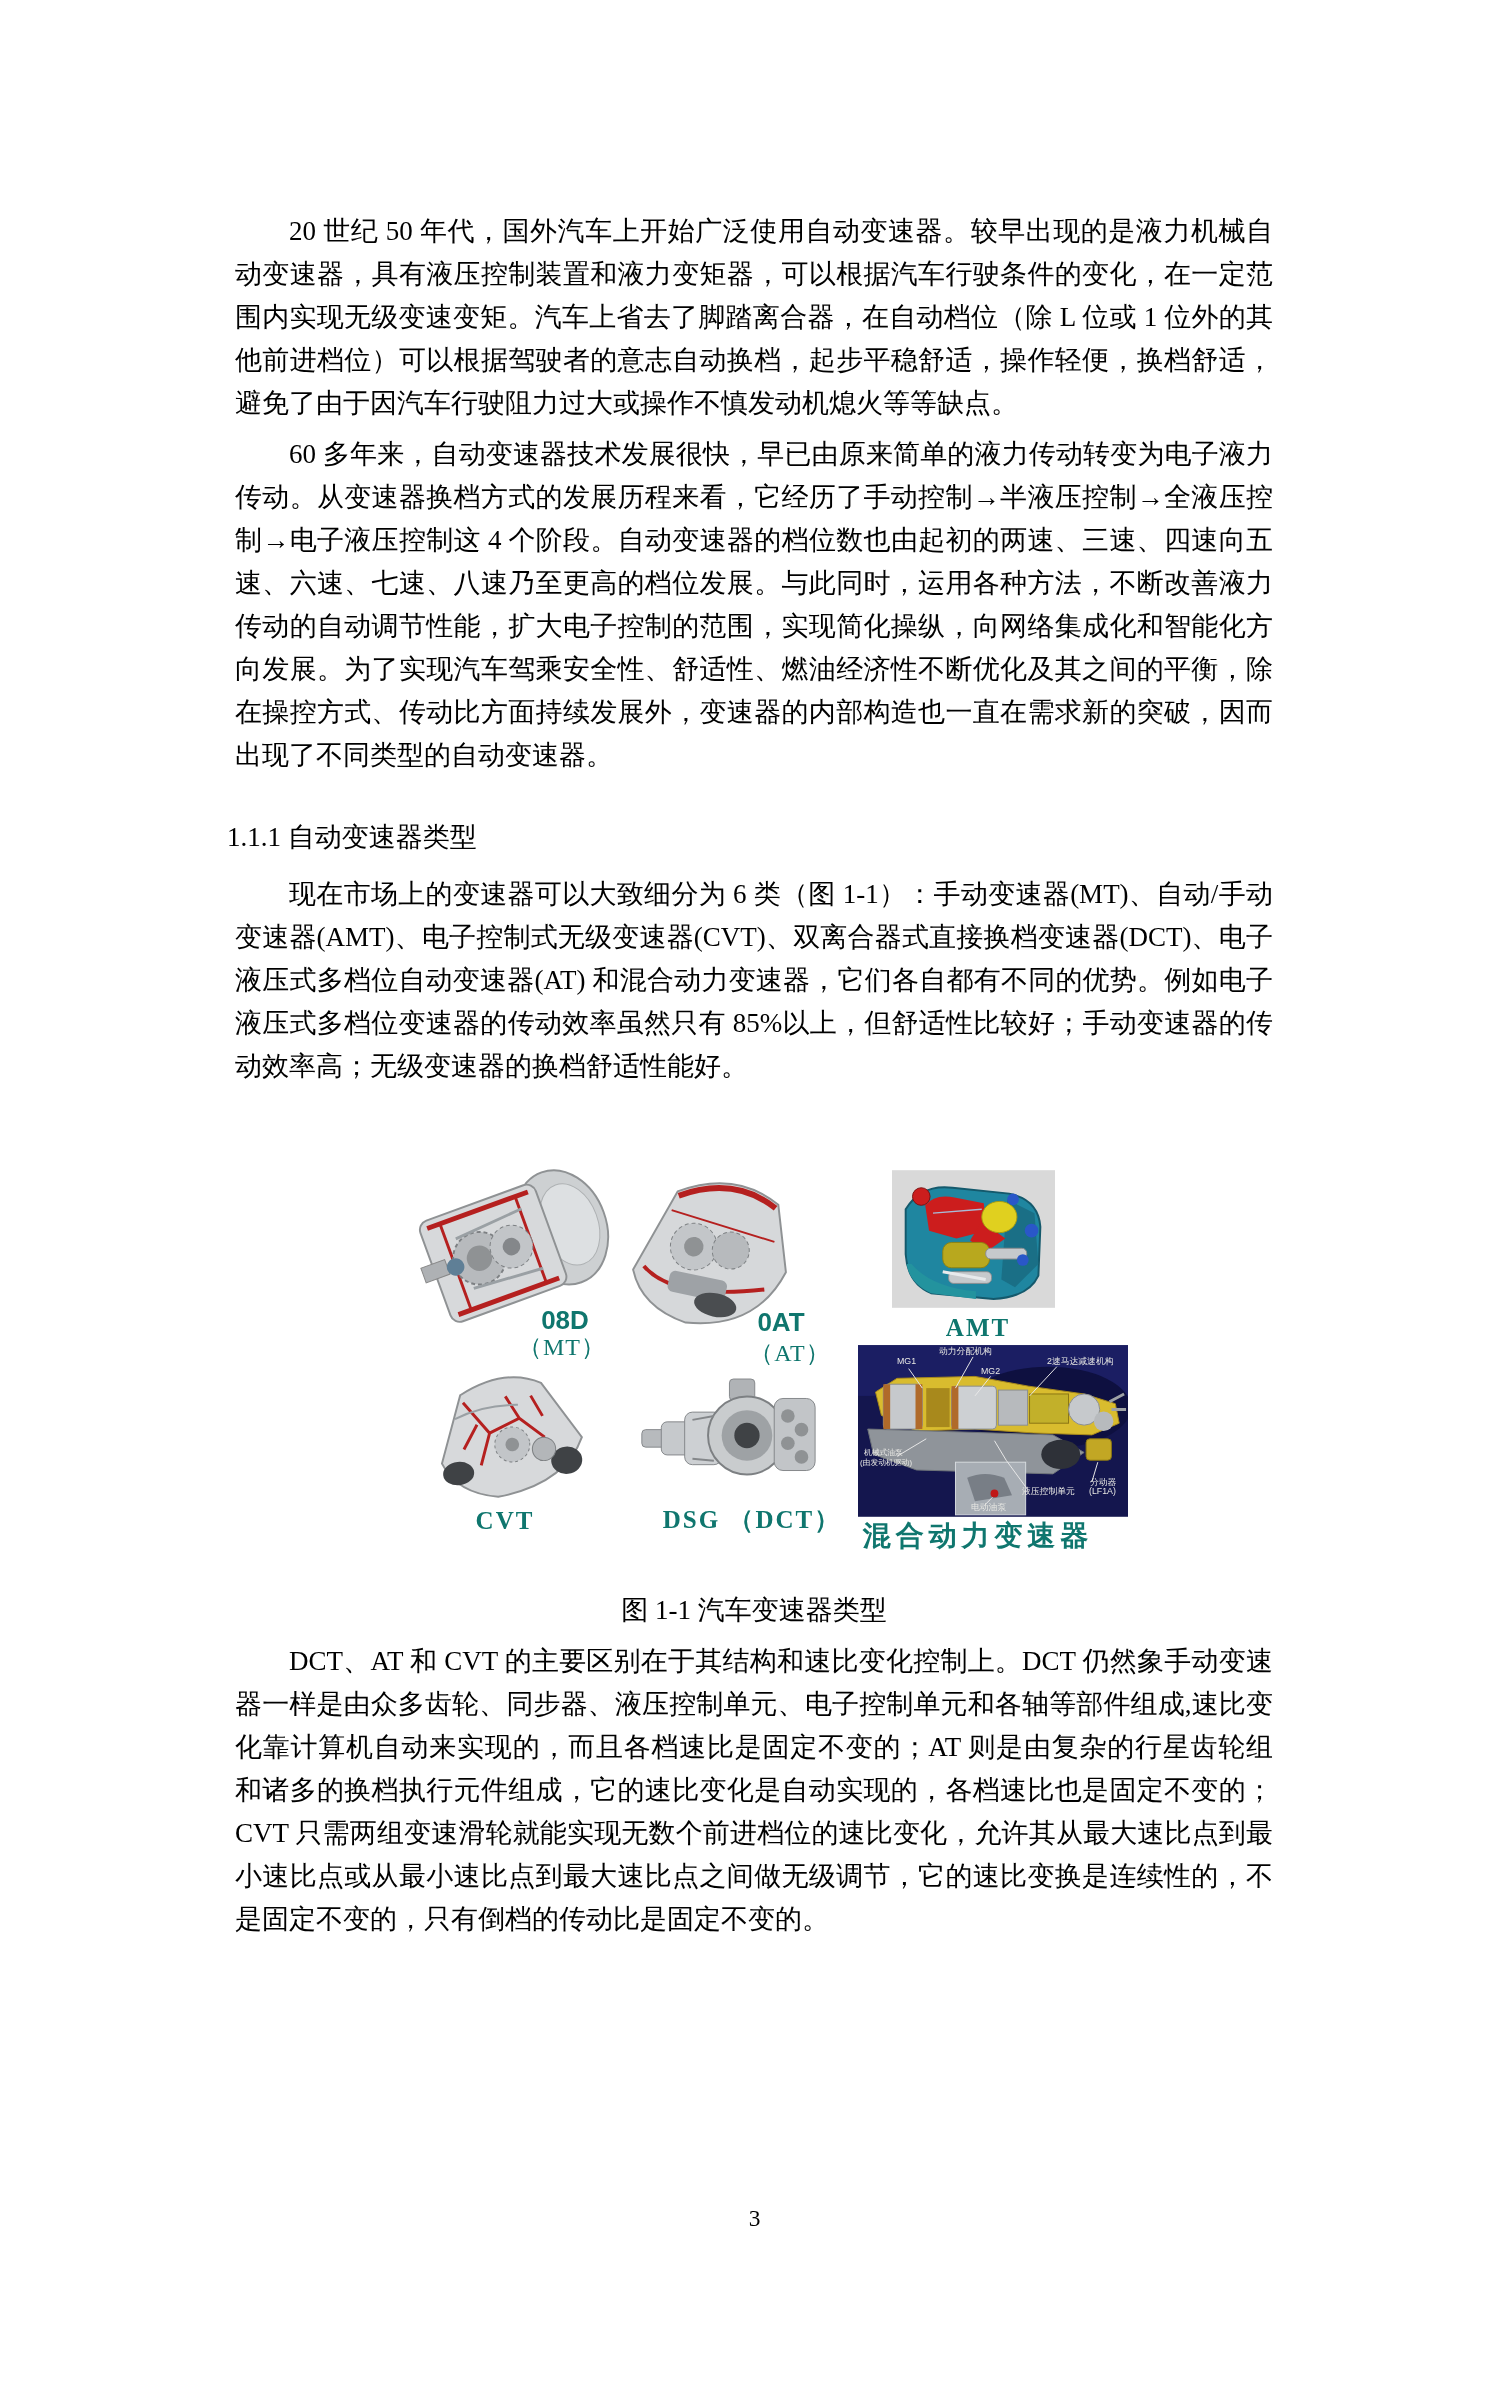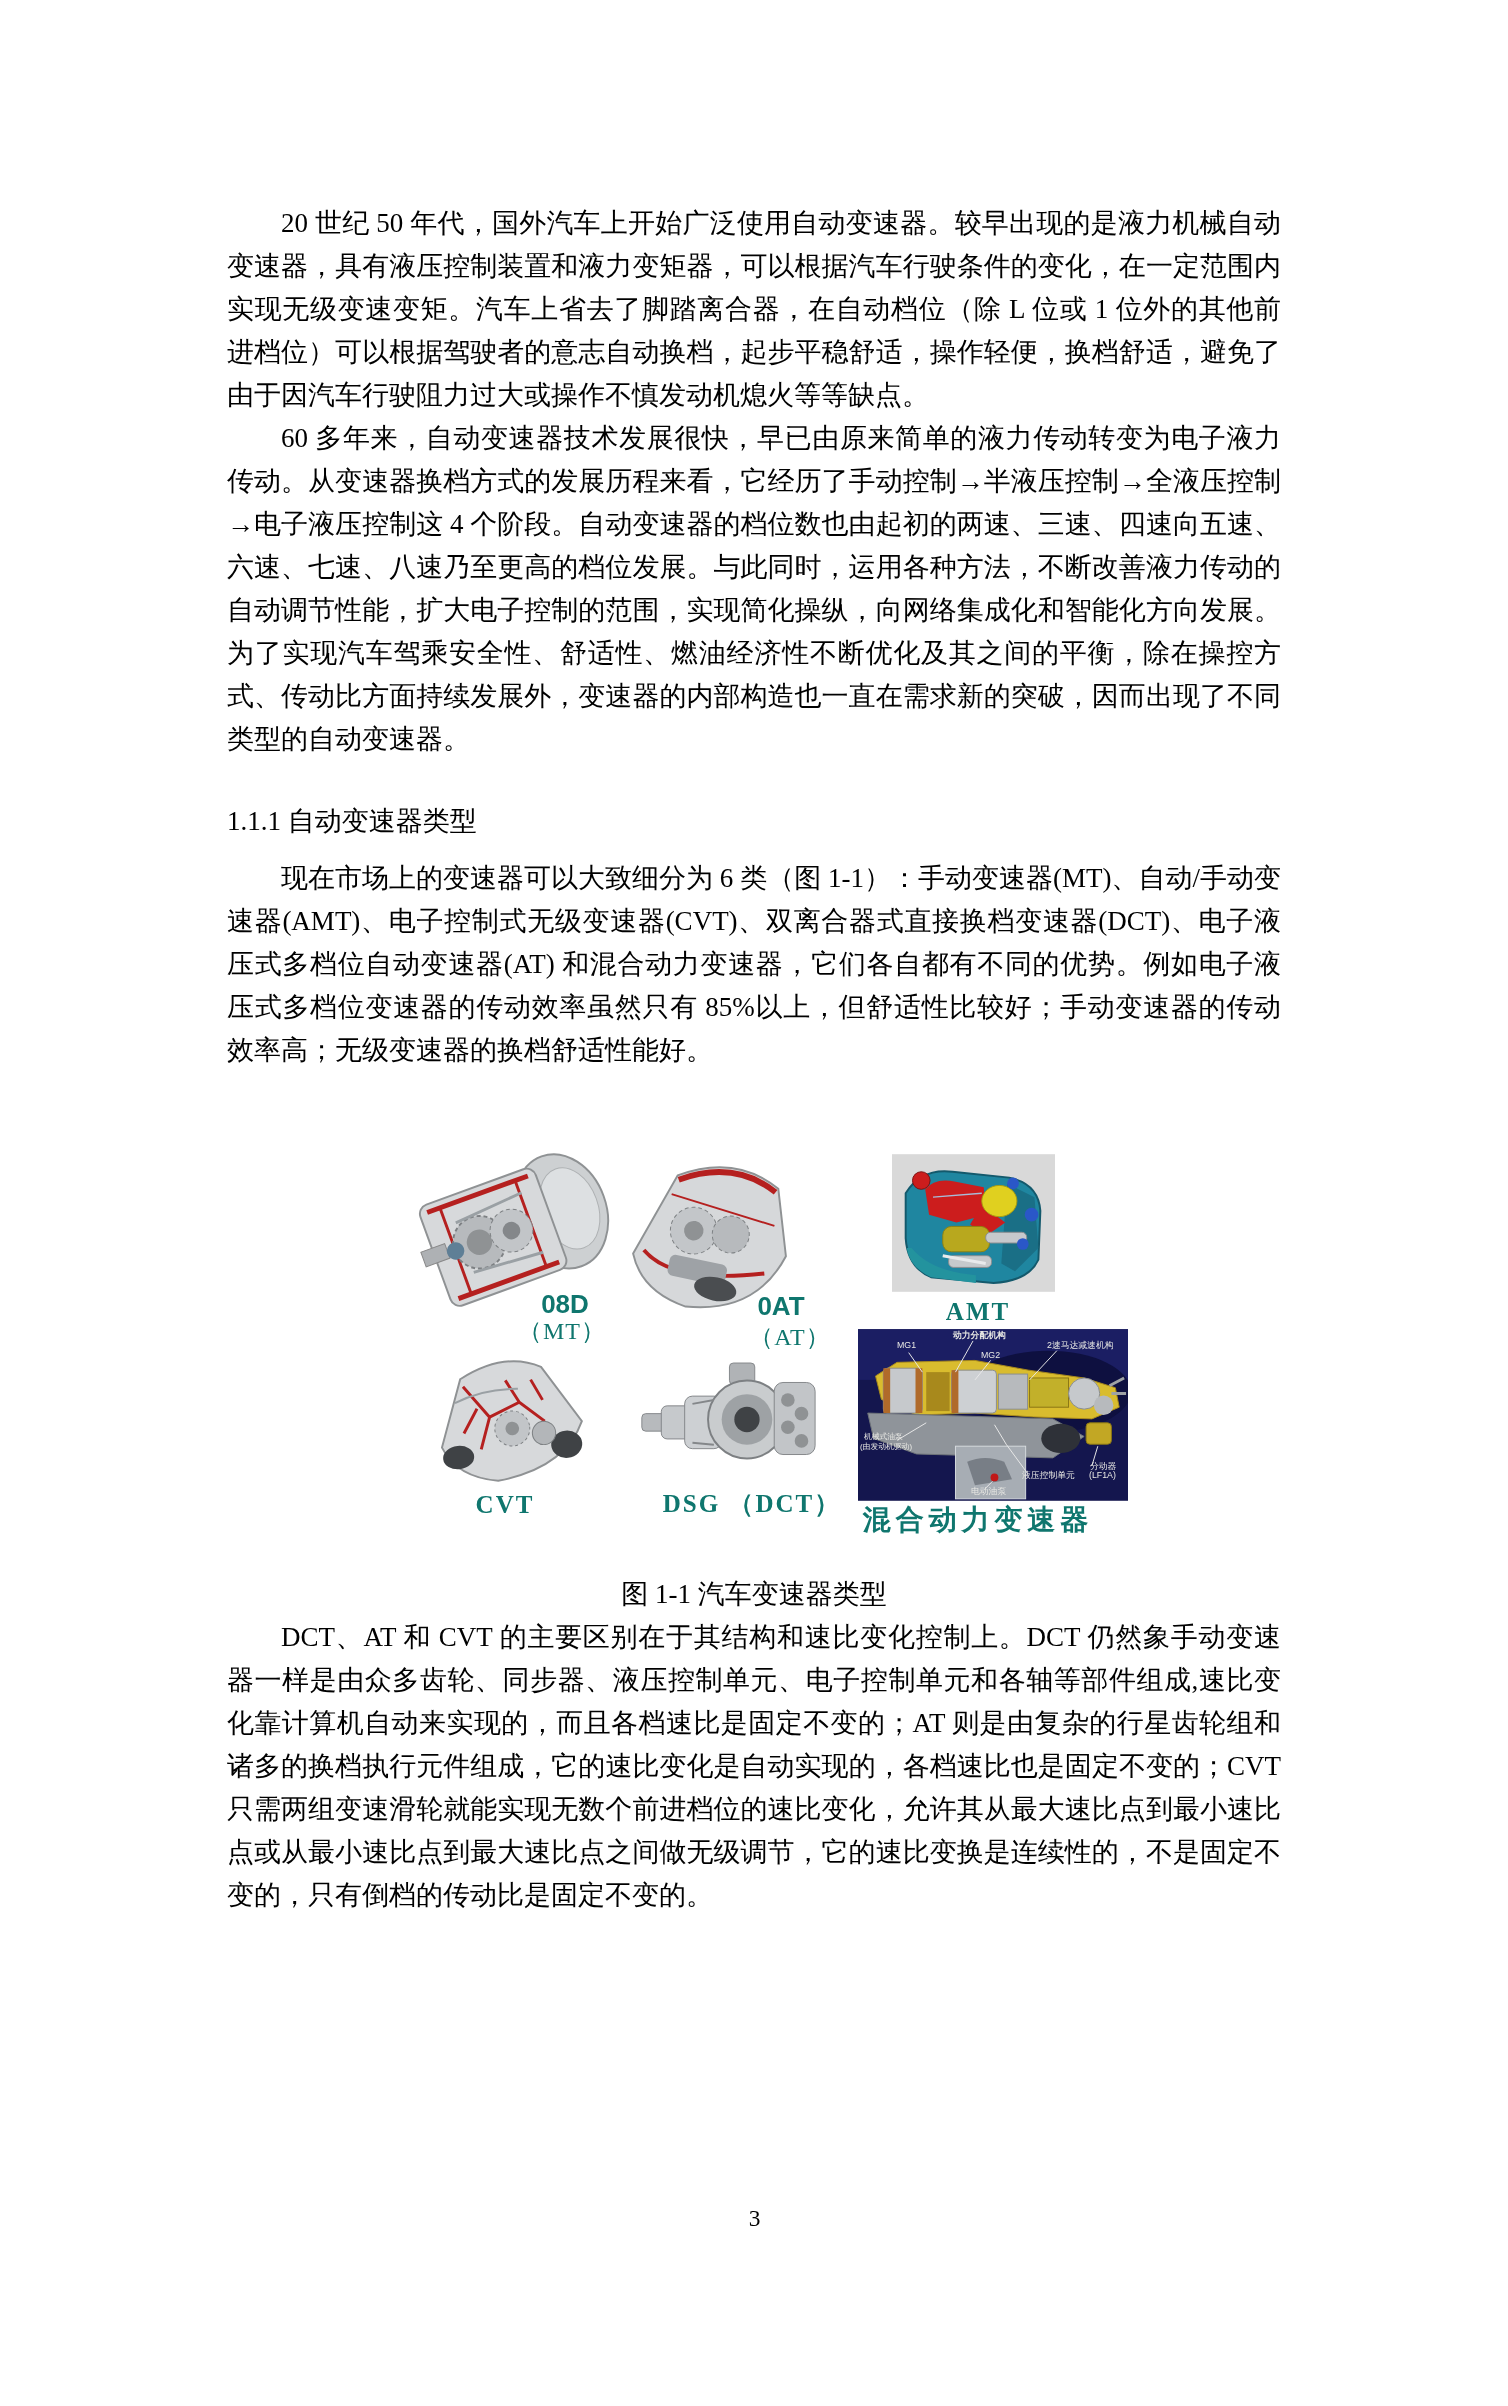--- a/index.html
+++ b/index.html
@@ -8,21 +8,21 @@
     width: 1509px;
     height: 2407px;
     background: #ffffff;
     color: #000000;
     font-family: "Liberation Serif", "DejaVu Serif", serif;
     box-sizing: border-box;
     padding: 202px 228px 0 227px;
     overflow: hidden;
   }
   p.body {
-    margin: 0;
+    margin: 8px;
     font-size: 27px;
     line-height: 43px;
     text-align: justify;
     text-indent: 2em;
     word-break: break-all;
   }
   h3.heading {
     margin: 39px 0 0 0;
     font-size: 27px;
     line-height: 43px;
@@ -205,21 +205,21 @@
         <path d="M52 24 L66 44" stroke="#e8e8e8" stroke-width="1" fill="none"></path>
         <path d="M118 12 L100 44" stroke="#e8e8e8" stroke-width="1" fill="none"></path>
         <path d="M136 32 L120 52" stroke="#e8e8e8" stroke-width="1" fill="none"></path>
         <path d="M204 22 L176 52" stroke="#e8e8e8" stroke-width="1" fill="none"></path>
         <path d="M40 114 L70 96" stroke="#e8e8e8" stroke-width="1" fill="none"></path>
         <path d="M174 148 L152 118 L140 98" stroke="#e8e8e8" stroke-width="1" fill="none"></path>
         <path d="M130 164 L138 156" stroke="#e8e8e8" stroke-width="1" fill="none"></path>
         <path d="M240 140 L246 120" stroke="#e8e8e8" stroke-width="1" fill="none"></path>
       </svg>
       <span class="hyb-ann" style="left:39px; top:12.7px;">MG1</span>
-      <span class="hyb-ann" style="left:95px; top:2px;font-weight:bold;">动力分配机构</span>
+      <span class="hyb-ann" style="left:81px; top:2px;">动力分配机构</span>
       <span class="hyb-ann" style="left:123px; top:22.4px;text-align:center;">MG2</span>
       <span class="hyb-ann" style="left:189px; top:12.7px;">2速马达减速机构</span>
       <span class="hyb-ann small" style="left:5.9px; top:103px;">机械式油泵</span>
       <span class="hyb-ann small" style="left:2px; top:113px;">(由发动机驱动)</span>
       <span class="hyb-ann" style="left:164px; top:142px;">液压控制单元</span>
       <span class="hyb-ann" style="left:113px; top:158px;">电动油泵</span>
       <span class="hyb-ann" style="left:232px; top:133px;">分动器</span>
       <span class="hyb-ann" style="left:231px; top:142px;">(LF1A)</span>
     </div>
 

